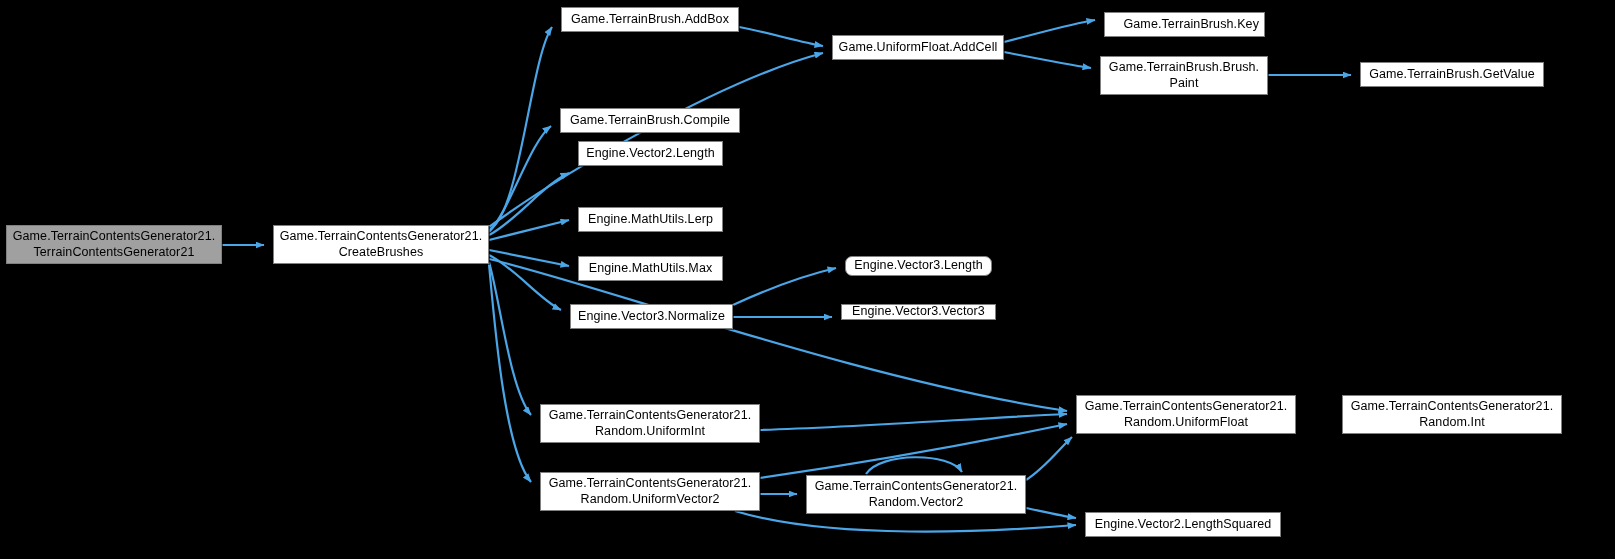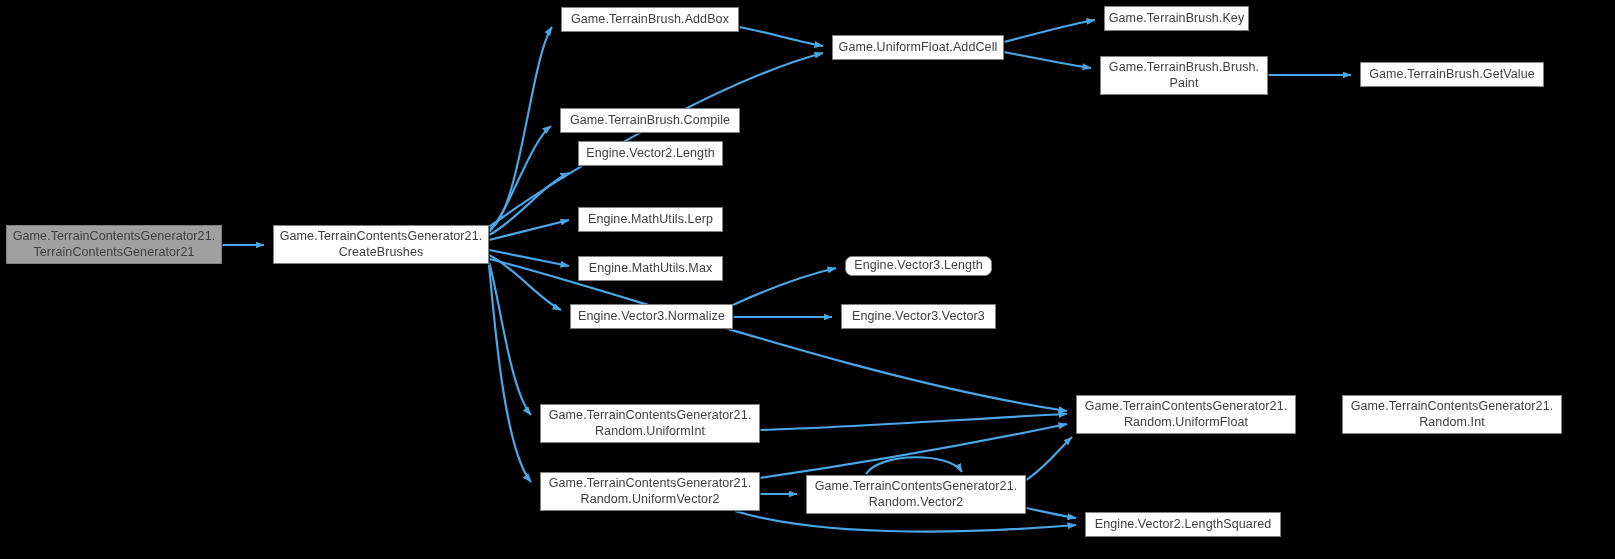--- a/index.html
+++ b/index.html
@@ -1,19 +1,19 @@
 <!DOCTYPE html>
 <html><head>
 <meta charset="utf-8">
 <style>
   html,body{margin:0;padding:0;background:#000;}
   #canvas{position:relative;width:1615px;height:559px;background:#000;overflow:hidden;}
   #edges{position:absolute;left:0;top:0;width:1615px;height:559px;}
   .node{position:absolute;box-sizing:border-box;border:1px solid #808080;
-        background:#ffffff;color:#404040;display:flex;align-items:center;
+        background:#ffffff;color:#000000;display:flex;align-items:center;
         justify-content:center;text-align:center;
         font-family:"Liberation Sans","DejaVu Sans",sans-serif;
         font-size:12.5px;line-height:1.22;letter-spacing:0.1px;
         box-shadow:1px 1px 0 rgba(0,0,0,0.55);padding:0 5px;}
   .node.root{background:#a0a0a0;}
   .node span{display:block;white-space:pre-line;}
 </style>
 </head>
 <body>
 
@@ -59,21 +59,21 @@
       <div class="node" style="left: 273px; top: 225px; width: 216px; height: 39px;">
         <span>Game.TerrainContentsGenerator21.
 CreateBrushes</span>
       </div>
       <div class="node" style="left: 561px; top: 7px; width: 178px; height: 25px;">
         <span>Game.TerrainBrush.AddBox</span>
       </div>
       <div class="node" style="left: 832px; top: 35px; width: 172px; height: 25px;">
         <span>Game.UniformFloat.AddCell</span>
       </div>
-      <div class="node" style="left: 1104px; top: 6px; width: 145px; height: 25px;">
+      <div class="node" style="left: 1104px; top: 12px; width: 161px; height: 25px; justify-content: flex-end;">
         <span>Game.TerrainBrush.Key</span>
       </div>
       <div class="node" style="left: 1100px; top: 56px; width: 168px; height: 39px;">
         <span>Game.TerrainBrush.Brush.
 Paint</span>
       </div>
       <div class="node" style="left: 1360px; top: 62px; width: 184px; height: 25px;">
         <span>Game.TerrainBrush.GetValue</span>
       </div>
       <div class="node" style="left: 560px; top: 108px; width: 180px; height: 25px;">
@@ -87,21 +87,21 @@
       </div>
       <div class="node" style="left: 578px; top: 256px; width: 145px; height: 25px; text-align: center;">
         <span>Engine.MathUtils.Max</span>
       </div>
       <div class="node" style="left: 570px; top: 304px; width: 163px; height: 25px;">
         <span>Engine.Vector3.Normalize</span>
       </div>
       <div class="node" style="left: 845px; top: 256px; width: 147px; height: 20px; border-radius: 7px;">
         <span>Engine.Vector3.Length</span>
       </div>
-      <div class="node" style="left: 841px; top: 304px; width: 155px; height: 25px;">
+      <div class="node" style="left: 841px; top: 304px; width: 155px; height: 16px;">
         <span>Engine.Vector3.Vector3</span>
       </div>
       <div class="node" style="left: 540px; top: 404px; width: 220px; height: 39px;">
         <span>Game.TerrainContentsGenerator21.
 Random.UniformInt</span>
       </div>
       <div class="node" style="left: 540px; top: 472px; width: 220px; height: 39px;">
         <span>Game.TerrainContentsGenerator21.
 Random.UniformVector2</span>
       </div>

